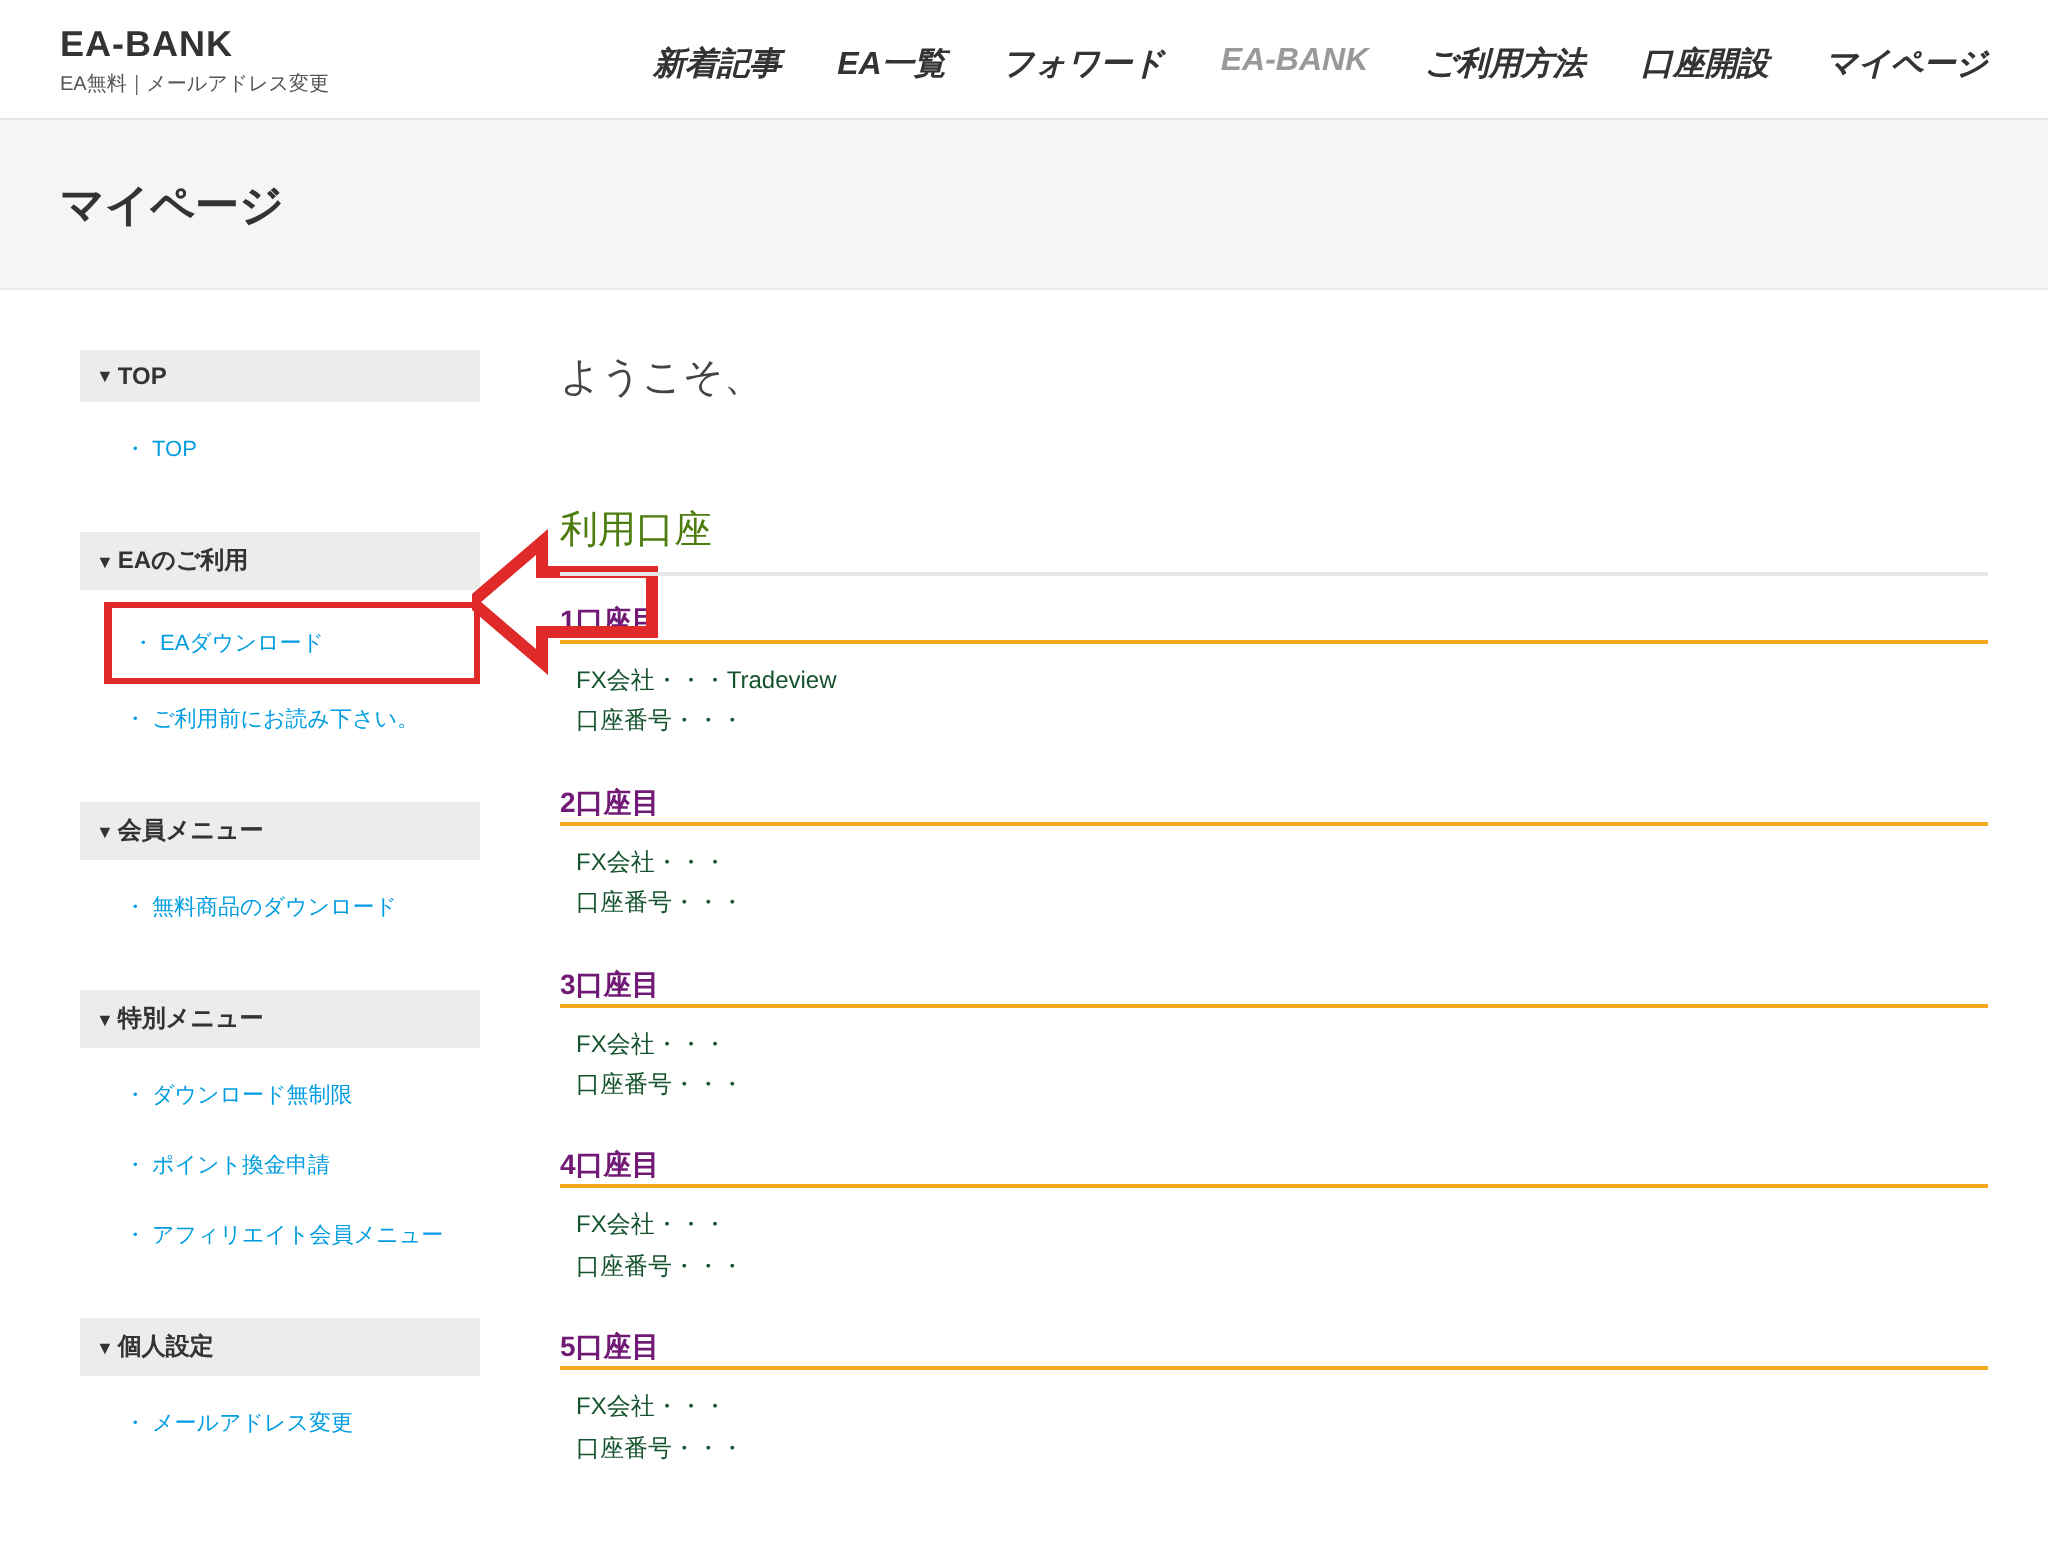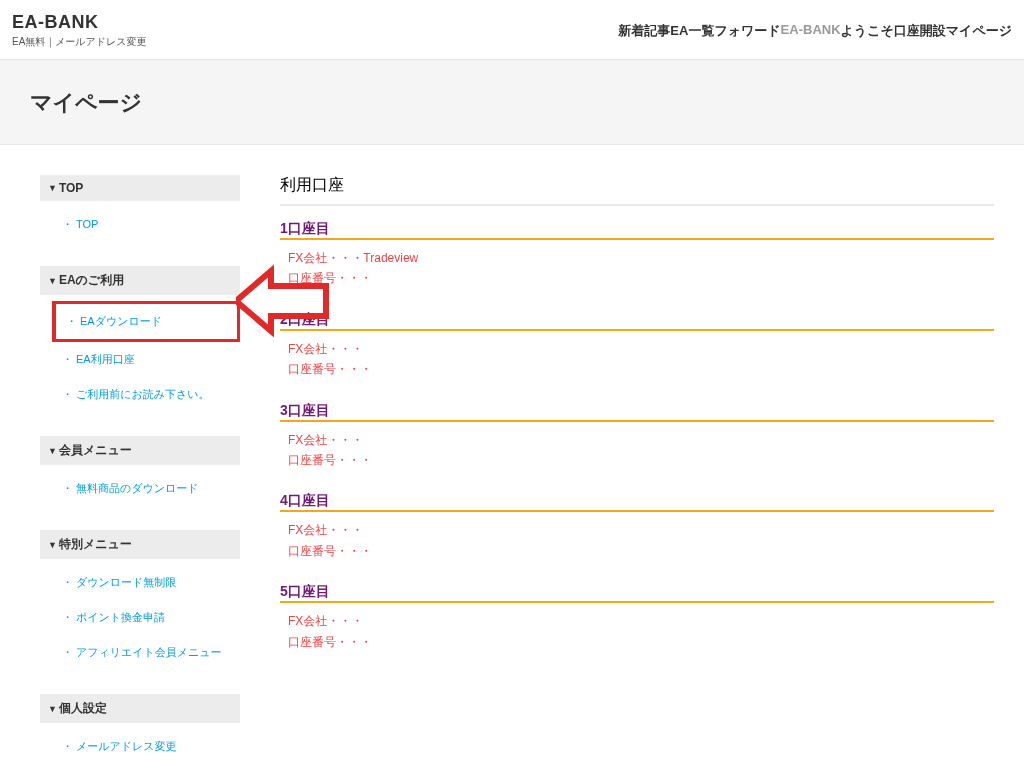--- a/index.html
+++ b/index.html
@@ -1,58 +1,58 @@
 <!DOCTYPE html>
 <html><head>
 <meta charset="utf-8">
 <style>
 * { box-sizing: border-box; margin: 0; padding: 0; }
 body { font-family: "Hiragino Kaku Gothic Pro", "Meiryo", sans-serif; color: #333; background: #fff; width: 1024px; }
-.header { display: flex; justify-content: space-between; align-items: flex-start; padding: 12px 12px 10px; border-bottom: 1px solid #e5e5e5; background: #fff; }
+.header { display: flex; justify-content: space-between; align-items: flex-start; padding: 12px 30px 10px; border-bottom: 1px solid #e5e5e5; background: #fff; }
 .logo-block { }
 .logo-title { font-size: 18px; font-weight: bold; letter-spacing: 0.5px; }
 .logo-sub { font-size: 10px; color: #555; margin-top: 2px; }
-.nav { display: flex; font-size: 13px; font-weight: bold; padding-top: 10px; }
+.nav { display: flex; gap: 28px; font-size: 16px; font-weight: bold; padding-top: 10px; font-style: italic; }
 .nav a { color: #333; text-decoration: none; cursor: pointer; }
 .nav a.active { color: #999; }
 .page-title-bar { background: #f5f5f5; padding: 28px 30px 26px; border-bottom: 1px solid #e8e8e8; }
 .page-title { font-size: 22px; font-weight: bold; }
 .container { display: flex; gap: 40px; padding: 30px 30px 20px 40px; }
 .sidebar { width: 200px; flex: 0 0 200px; }
 .side-section { margin-bottom: 18px; }
 .side-header { background: #ececec; padding: 6px 8px; font-size: 12px; font-weight: bold; display: flex; align-items: center; }
 .side-header .caret { font-size: 9px; margin-right: 2px; }
 .side-items { padding: 6px 0 6px 12px; }
 .side-item { padding: 10px 4px 10px 10px; font-size: 11px; }
 .side-item a { color: #009de0; text-decoration: none; cursor: pointer; }
 .side-item .dot { color: #009de0; margin-right: 3px; }
 .side-item.highlight { border: 3px solid #e02a2a; border-left-width: 4px; }
 .main { flex: 1; position: relative; }
 .welcome { font-size: 20px; color: #444; margin-bottom: 50px; }
-.section-title { font-size: 16px; color: #000000; margin-bottom: 14px; border-bottom: 2px solid #e8e8e8; padding-bottom: 8px; position: relative; }
+.section-title { font-size: 19px; color: #4d7c0f; margin-bottom: 14px; border-bottom: 2px solid #e8e8e8; padding-bottom: 8px; position: relative; }
 .account { margin-bottom: 22px; }
 .account-head { font-size: 14px; font-weight: bold; color: #701a75; border-bottom: 2px solid #f2a81c; padding-bottom: 0; margin-bottom: 8px; }
-.account-line { font-size: 12px; color: #ef4444; line-height: 1.7; padding-left: 8px; }
+.account-line { font-size: 12px; color: #14532d; line-height: 1.7; padding-left: 8px; }
 .arrow-annot { position: absolute; left: -44px; top: 86px; pointer-events: none; }
 .arrow-annot svg { display: block; }
 </style>
 </head>
 <body>
 
 <div class="header">
   <div class="logo-block">
     <div class="logo-title">EA-BANK</div>
     <div class="logo-sub">EA無料｜メールアドレス変更</div>
   </div>
   <div class="nav" id="nav">
       <a>新着記事</a>
       <a>EA一覧</a>
       <a>フォワード</a>
       <a class="active">EA-BANK</a>
-      <a>ようこそ</a>
+      <a>ご利用方法</a>
       <a>口座開設</a>
       <a>マイページ</a>
     </div>
 </div>
 
 <div class="page-title-bar">
   <div class="page-title">マイページ</div>
 </div>
 
 <div class="container">
@@ -66,21 +66,20 @@
           <div class="side-item"><span class="dot">・</span><a>TOP</a></div>
         </div>
       </div>
       <div class="side-section">
         <div class="side-header">
           <span class="caret">▼</span>
           <span>EAのご利用</span>
         </div>
         <div class="side-items">
           <div class="side-item highlight"><span class="dot">・</span><a>EAダウンロード</a></div>
-          <div class="side-item"><span class="dot">・</span><a>EA利用口座</a></div>
           <div class="side-item"><span class="dot">・</span><a>ご利用前にお読み下さい。</a></div>
         </div>
       </div>
       <div class="side-section">
         <div class="side-header">
           <span class="caret">▼</span>
           <span>会員メニュー</span>
         </div>
         <div class="side-items">
           <div class="side-item"><span class="dot">・</span><a>無料商品のダウンロード</a></div>
@@ -109,20 +108,21 @@
     </div>
 
   <div class="main">
 
     <div class="arrow-annot">
       <svg width="100" height="80" viewBox="0 0 100 80">
         <polygon points="0,40 35,10 35,25 90,25 90,55 35,55 35,70" fill="none" stroke="#e02a2a" stroke-width="6" stroke-linejoin="miter"></polygon>
       </svg>
     </div>
 
+    <div class="welcome">ようこそ、</div>
 
     <div class="section-title">利用口座</div>
 
     <div id="accounts">
         <div class="account">
           <div class="account-head">1口座目</div>
           <div class="account-line">FX会社・・・Tradeview</div>
           <div class="account-line">口座番号・・・</div>
         </div>
         <div class="account">

